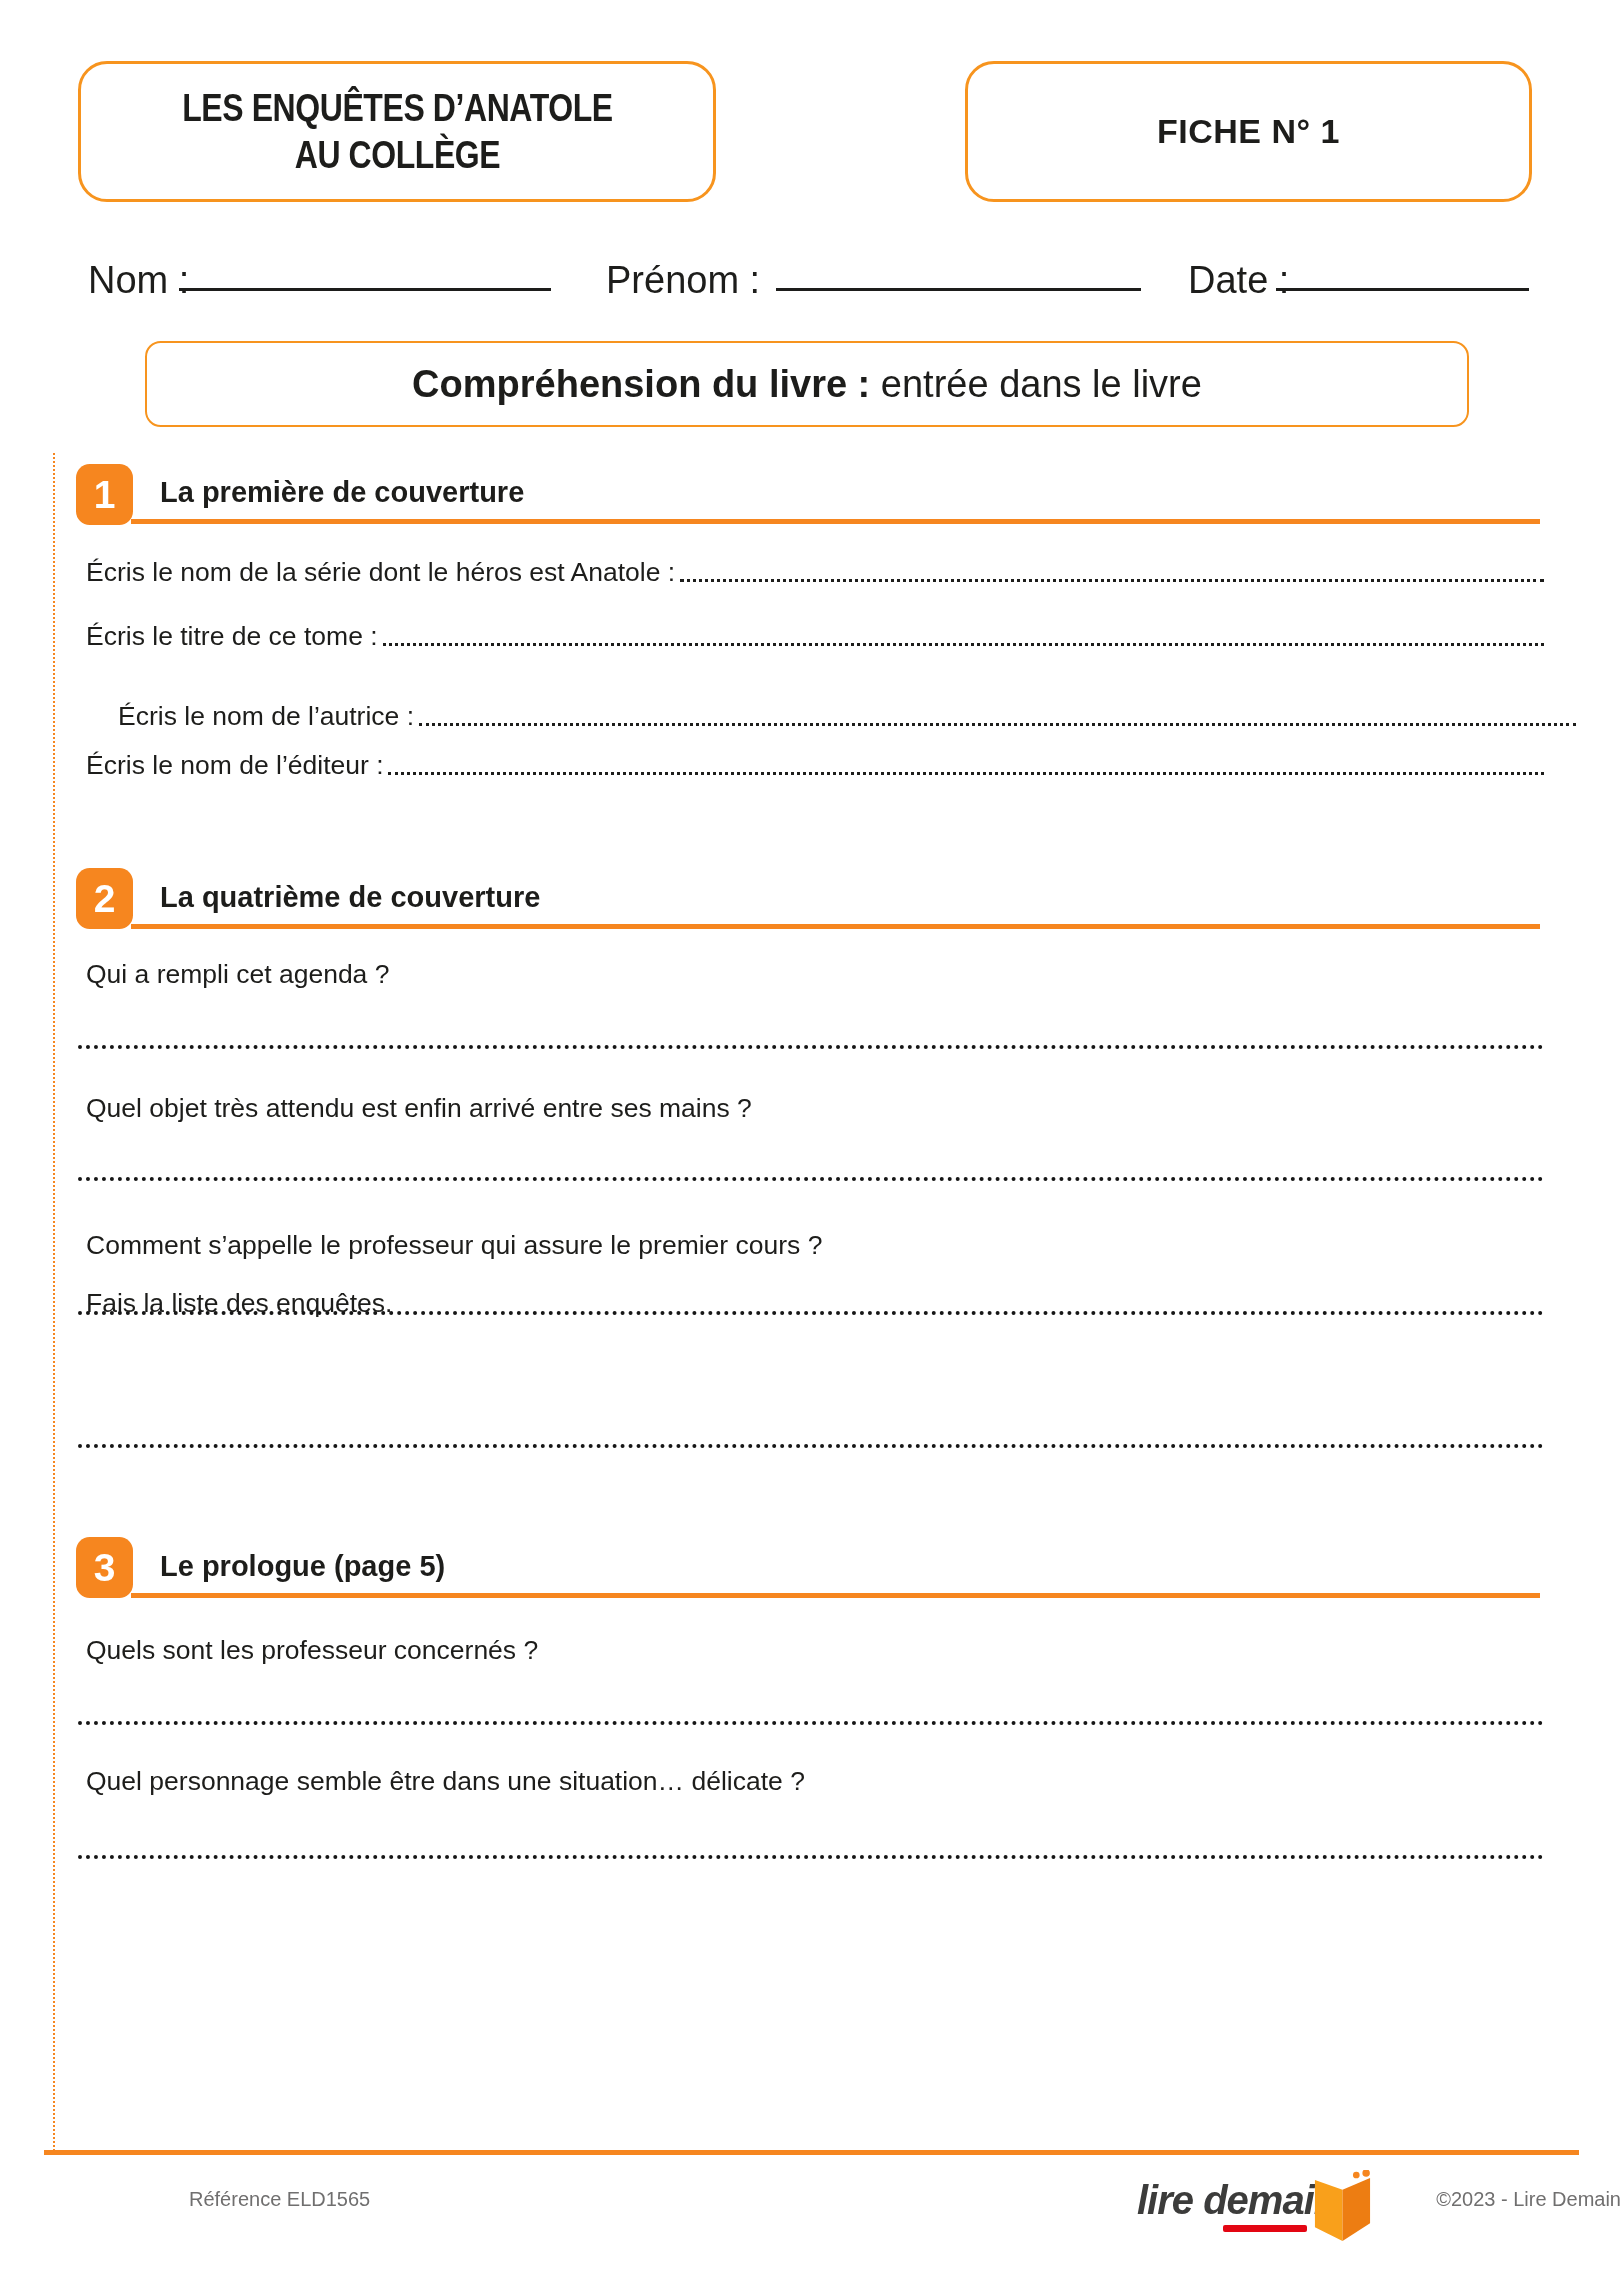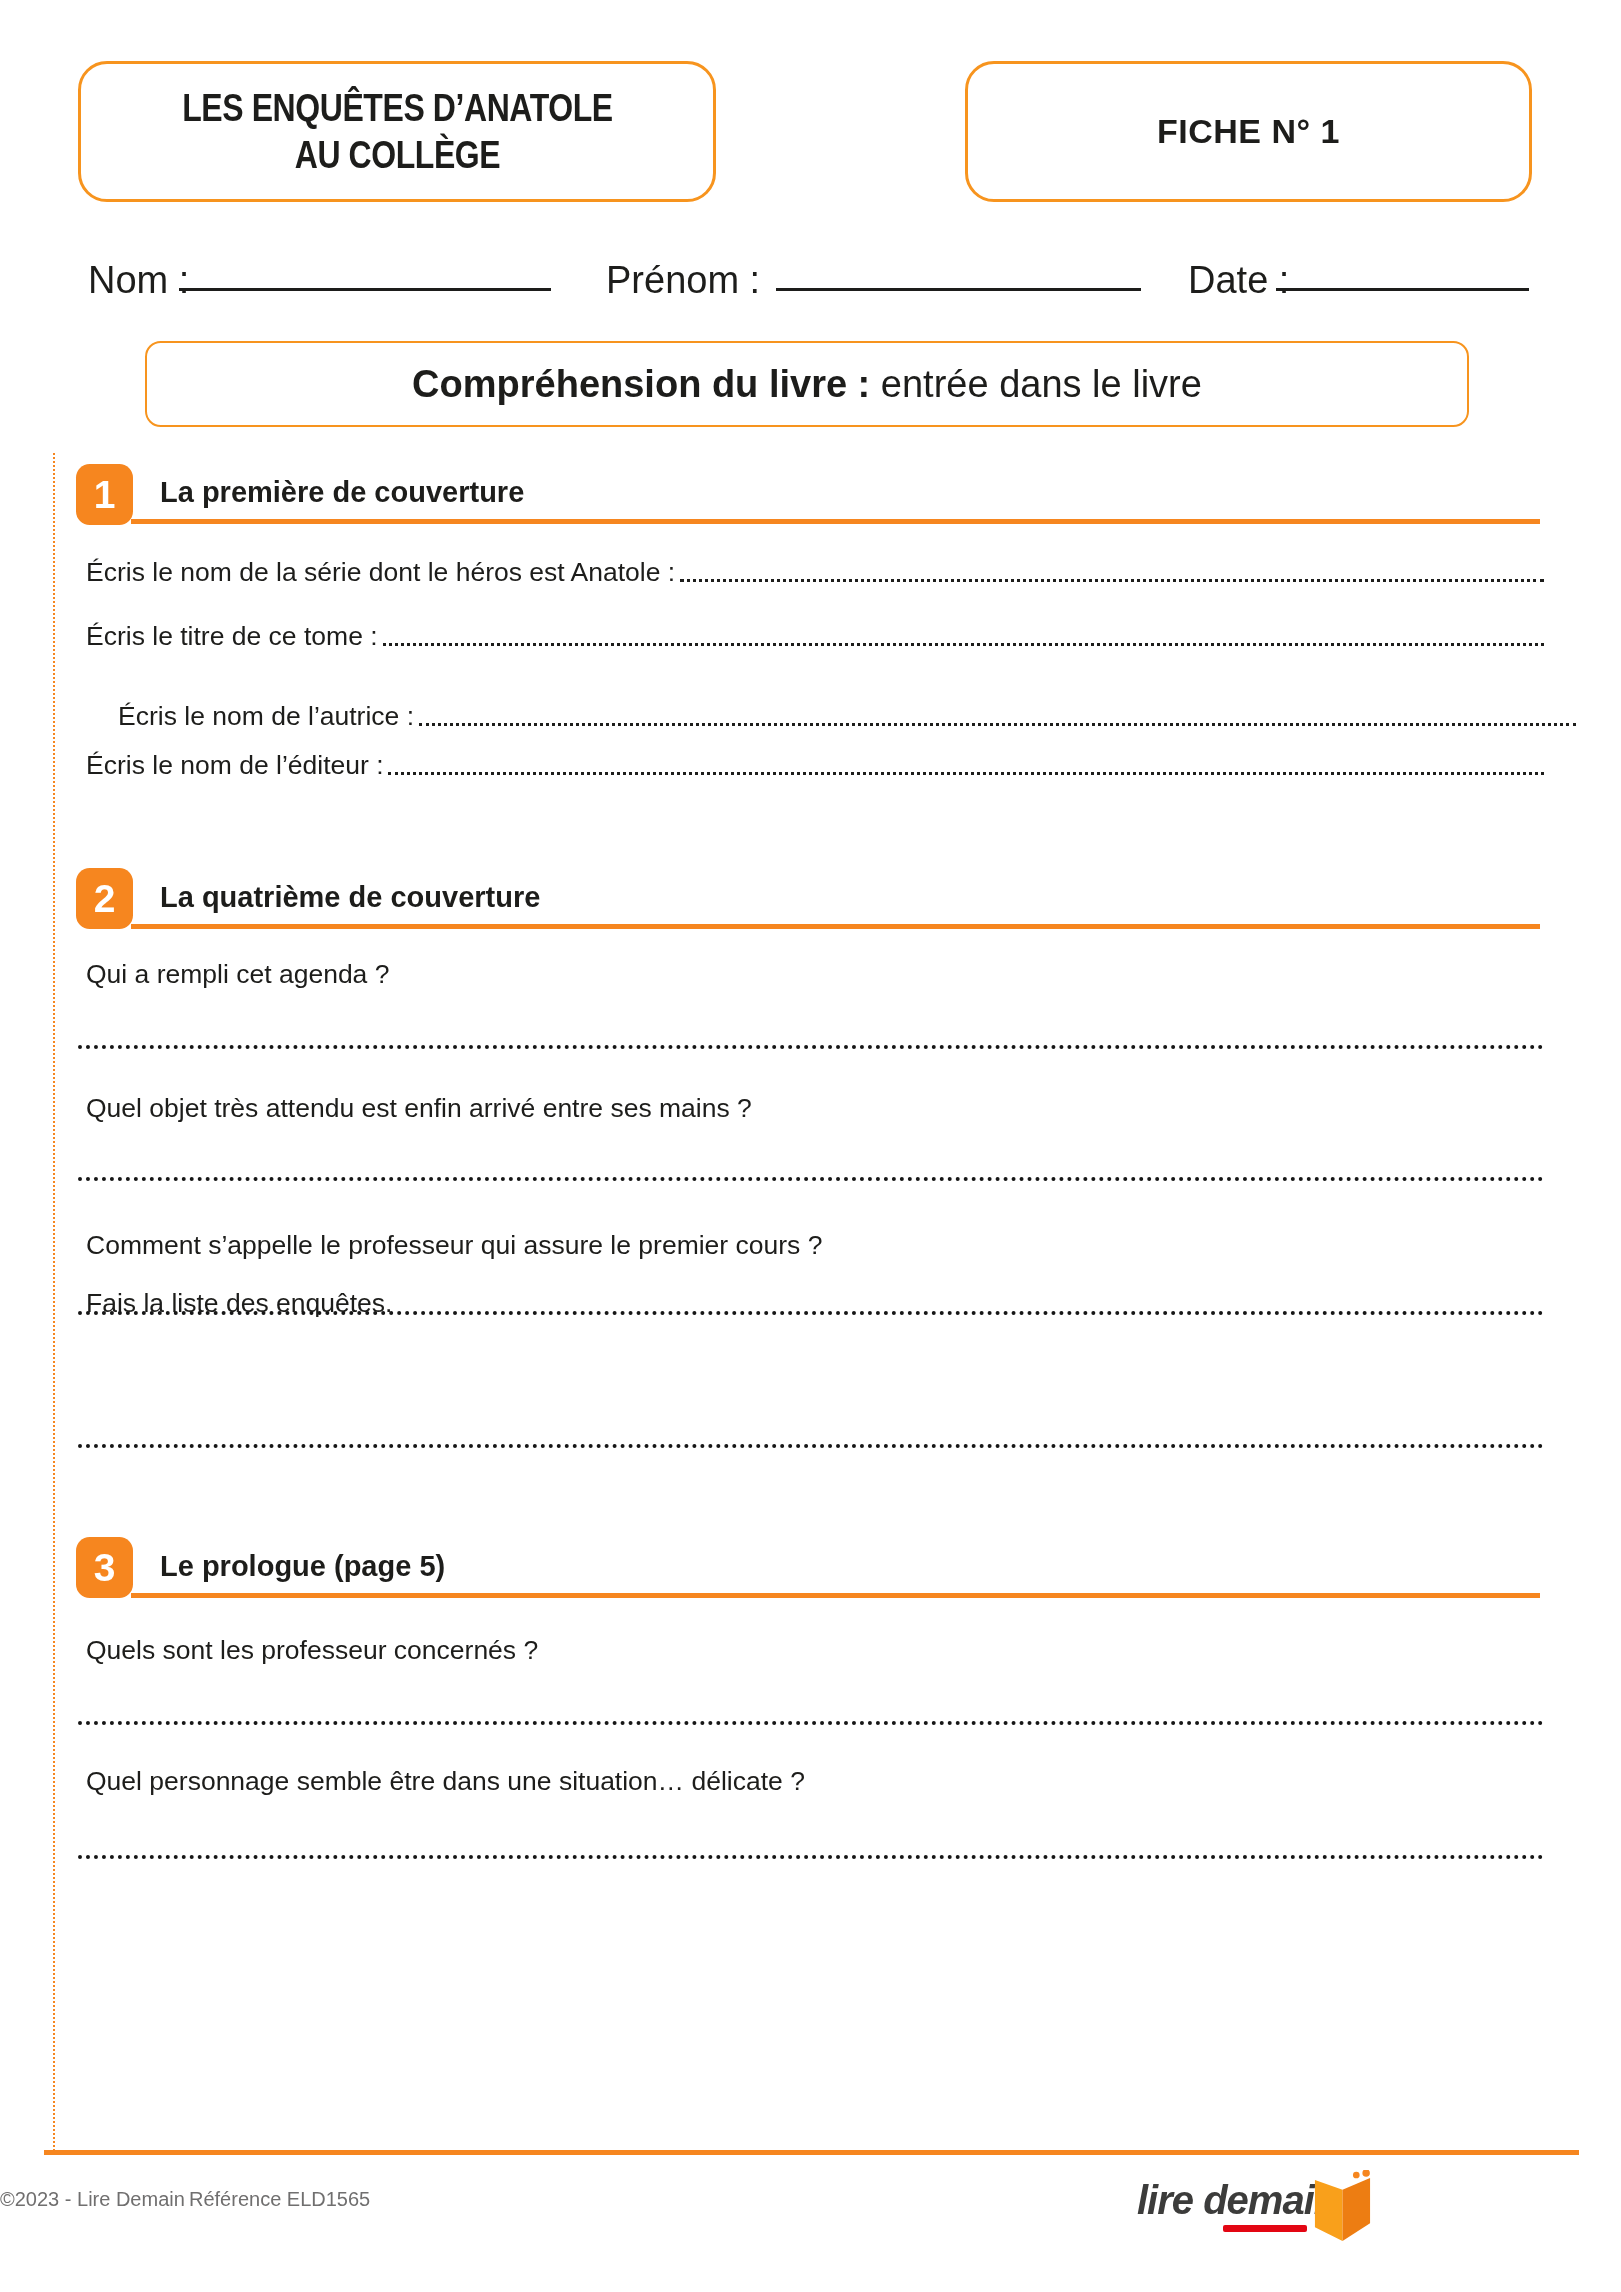--- a/index.html
+++ b/index.html
@@ -51,21 +51,21 @@
   .qrow .leader { flex:1; border-bottom:3.9px dotted #1d1d1b; margin:0 0 5.9px 4.9px; }
   .q { position:absolute; left:86px; font-size:26.5px; white-space:nowrap; }
   .dotline { position:absolute; left:78px; width:1466px; height:0; border-bottom:4.9px dotted #161616; }
 
   
   .vdots { position:absolute; left:53px; top:453px; height:1702px; width:0; border-left:2.9px dotted #F6861F; }
   .hline  { position:absolute; left:44px; top:2150px; width:1535px; height:4.9px; background:#F6861F; }
 
   
   .foot { position:absolute; top:2188px; font-size:20px; color:#706F6F; white-space:nowrap; }
-  .foot-center { left:0; right:0; text-align:left; }
+  .foot-center { left:0; right:0; text-align:right; }
   .logo { position:absolute; left:1137px; top:2170px; width:245px; height:78px; }
   .logo-text {
     position:absolute; left:0; top:7.8px; font-size:40px; font-weight:800; font-style:italic;
     color:#3C3C3B; letter-spacing:-1px; white-space:nowrap;
   }
   .logo-tagline { position:absolute; left:86px; top:55px; width:84px; height:6.9px; background:#E30613; border-radius:2px; }
   .logo-book { position:absolute; left:174px; top:0; }
 </style>
 </head>
 <body>

